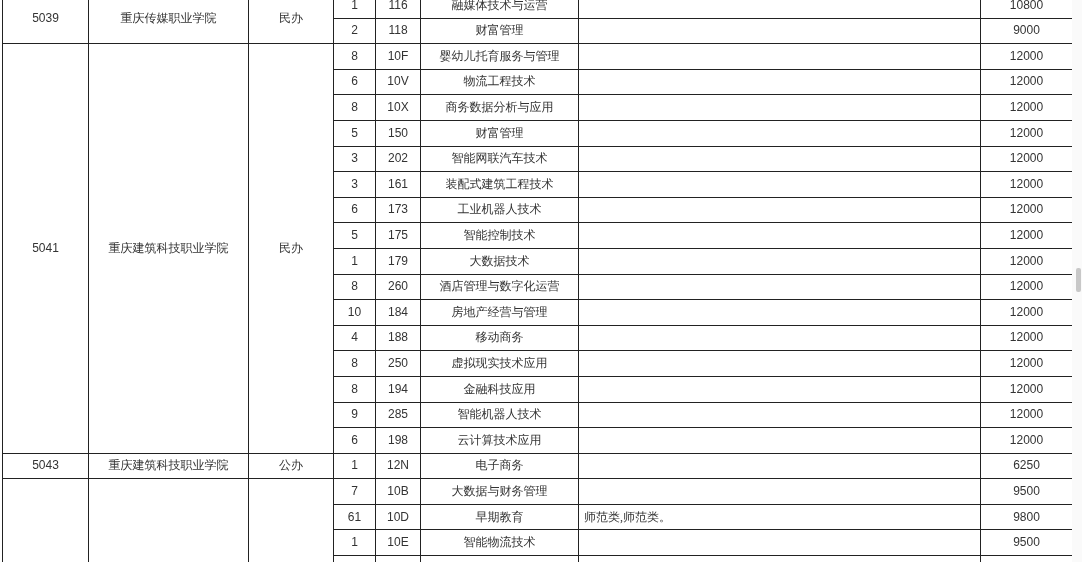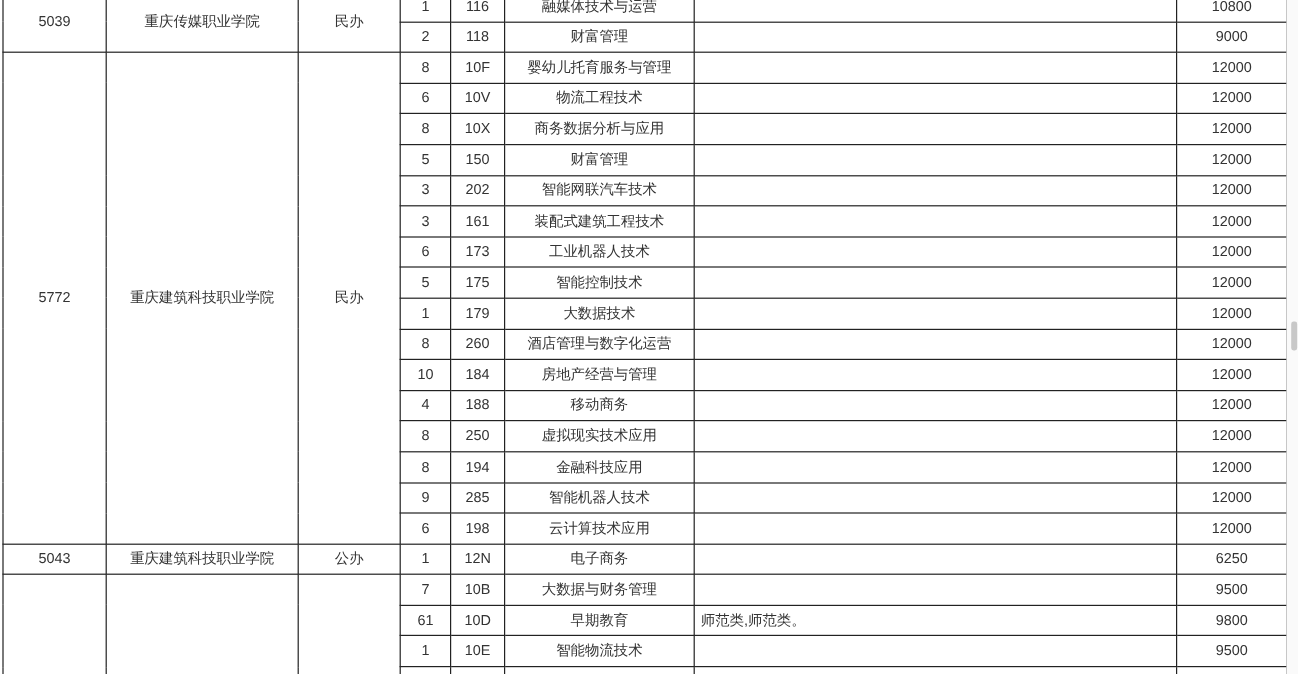--- a/index.html
+++ b/index.html
@@ -28,20 +28,21 @@
     color: #333;
     text-align: center;
     vertical-align: middle;
     line-height: 1.1;
     overflow: hidden;
     white-space: nowrap;
   }
   .fee-table td.c-remark {
     text-align: left;
     padding-left: 5px;
+    font-family: Liberation Serif, serif;
   }
   
   .col-code   { width: 86px; }
   .col-name   { width: 160px; }
   .col-type   { width: 85px; }
   .col-num    { width: 42px; }
   .col-mcode  { width: 45px; }
   .col-major  { width: 158px; }
   .col-remark { width: 402px; }
   .col-fee    { width: 92px; }
@@ -93,21 +94,21 @@
           <td class="c-fee">10800</td>
         </tr>
         <tr>
           <td class="c-num">2</td>
           <td class="c-mcode">118</td>
           <td class="c-major">财富管理</td>
           <td class="c-remark"></td>
           <td class="c-fee">9000</td>
         </tr>
         <tr>
-          <td rowspan="16" class="c-code">5772</td>
+          <td rowspan="16" class="c-code">5041</td>
           <td rowspan="16" class="c-name">重庆建筑科技职业学院</td>
           <td rowspan="16" class="c-type">民办</td>
           <td class="c-num">8</td>
           <td class="c-mcode">10F</td>
           <td class="c-major">婴幼儿托育服务与管理</td>
           <td class="c-remark"></td>
           <td class="c-fee">12000</td>
         </tr>
         <tr>
           <td class="c-num">6</td>

